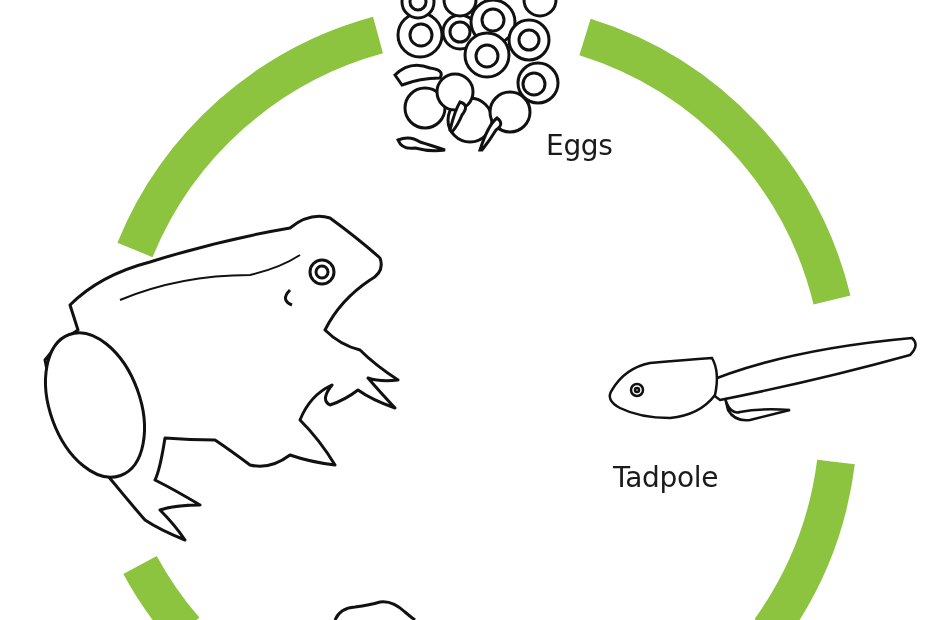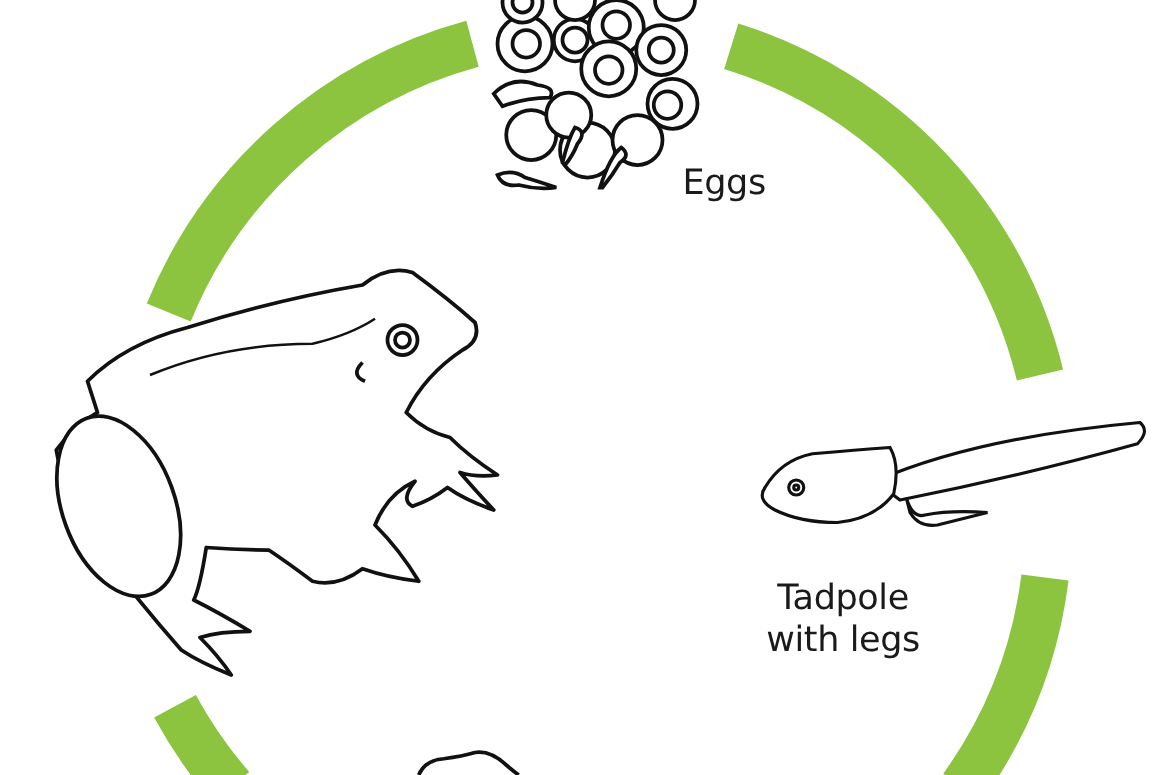--- a/index.html
+++ b/index.html
@@ -2,21 +2,21 @@
 <html><head>
 <meta charset="utf-8">
 <style>
   html, body { margin: 0; padding: 0; background: #ffffff; }
   body { width: 930px; height: 620px; overflow: hidden; position: relative; font-family: "DejaVu Sans", sans-serif; }
   .stage { position: absolute; left: 0; top: 0; width: 930px; height: 620px; }
   svg.art { position: absolute; left: 0; top: 0; }
   .label { position: absolute; color: #1a1a1a; font-size: 28px; line-height: 34px; font-family: "DejaVu Sans", sans-serif; letter-spacing: -0.3px; }
   .lbl-eggs { left: 546px; top: 129px; }
   .lbl-adult { left: 275px; top: 503px; }
-  .lbl-tadpole { left: 613px; top: 461px; text-align: center; }
+  .lbl-tadpole { left: 613px; top: 461px; text-align: right; }
   .lbl-tadpole span { display: block; }
 </style>
 </head>
 <body>
 
 <div class="stage">
 
   <svg class="art" width="930" height="620" viewBox="0 0 930 620">
 
     <g fill="none" stroke="#8cc43f" stroke-width="38">
@@ -71,16 +71,15 @@
     </g>
 
     <g fill="#fff" stroke="#111" stroke-width="3">
       <path d="M 335 620 Q 340 608 355 607 Q 370 605 380 602 Q 392 600 405 612 Q 412 618 415 620"></path>
     </g>
   </svg>
 
   <div class="label lbl-eggs">Eggs</div>
   <div class="label lbl-tadpole">
     <span>Tadpole</span>
-    <span>with legs</span>
   </div>
 
 </div>
 
 </body></html>

